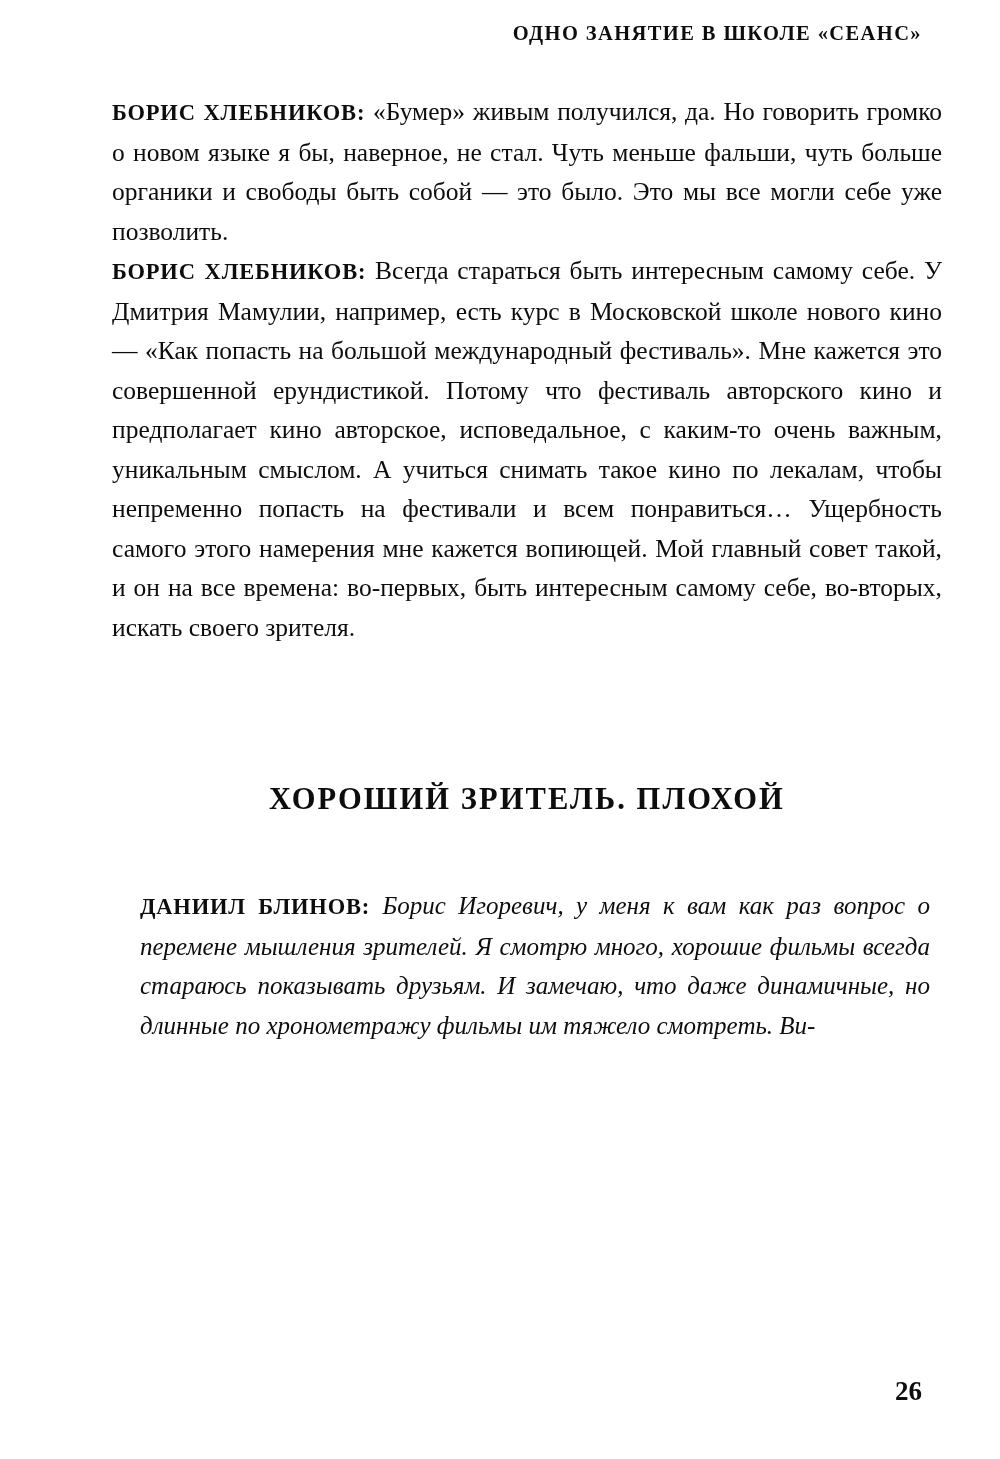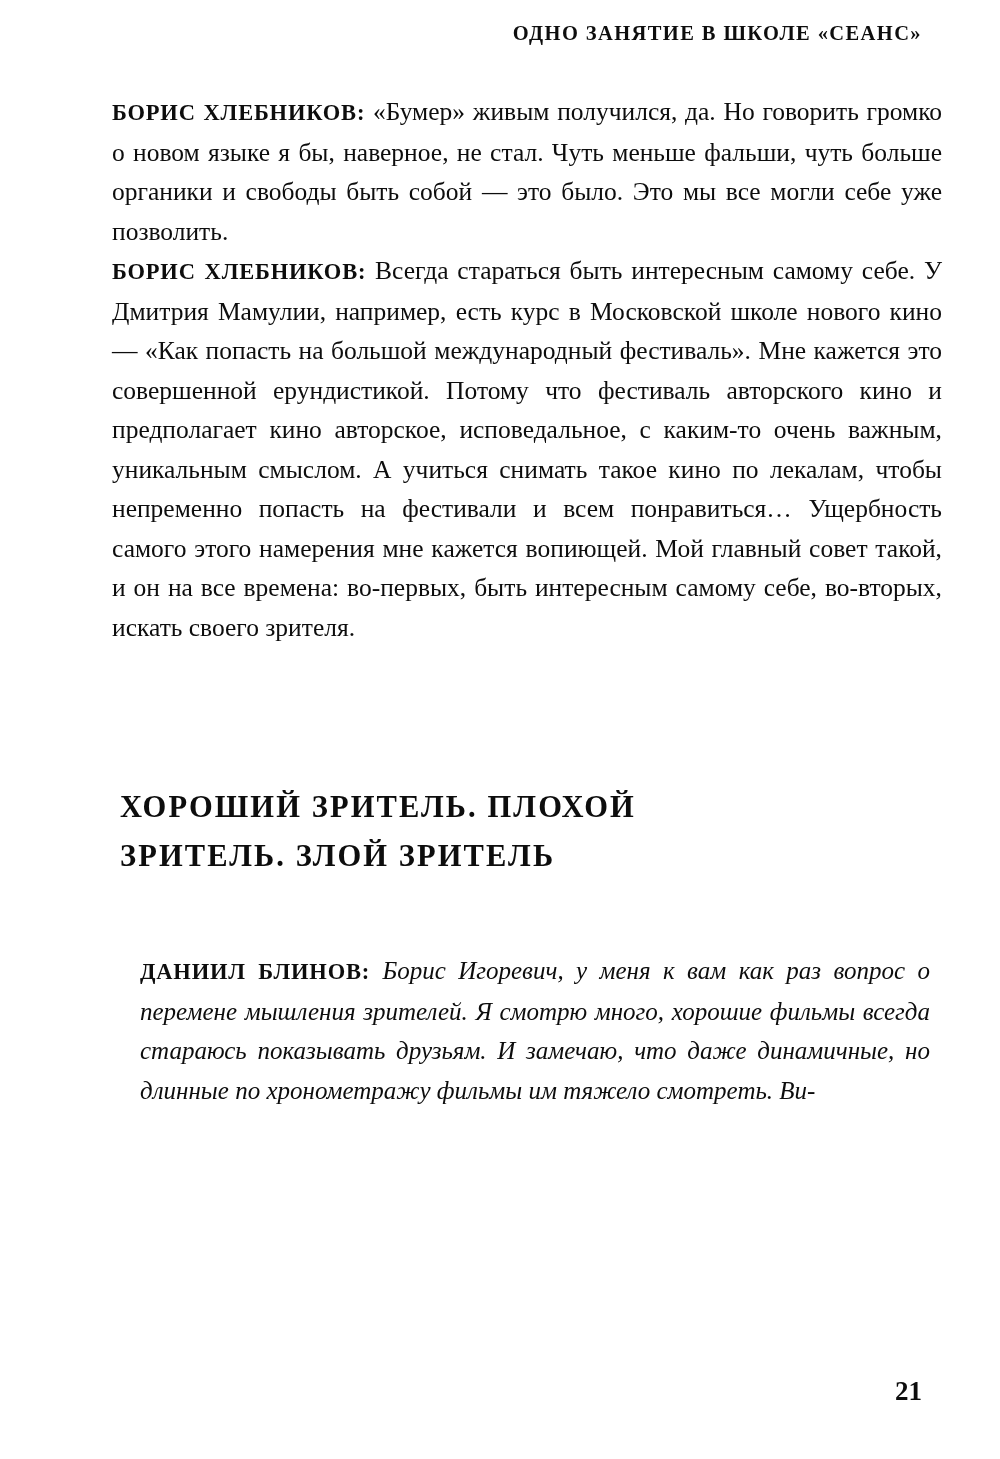--- a/index.html
+++ b/index.html
@@ -58,21 +58,22 @@
     padding-left: 28px;
     padding-right: 12px;
     font-style: italic;
     font-size: 25px;
     line-height: 39.5px;
   }
   .q-block .speaker-caps {
     font-style: normal;
   }
   .section-title {
-    margin: 8px;
+    margin: 0;
+    text-align: center;
     font-weight: 700;
     font-size: 30.5px;
     line-height: 49px;
     letter-spacing: 2.1px;
     text-transform: uppercase;
   }
   .gap-before-title { height: 128px; }
   .gap-after-title { height: 62px; }
   .folio {
     position: absolute;
@@ -93,24 +94,23 @@
 
     <p><span class="speaker-caps">БОРИС ХЛЕБНИКОВ:</span><span> «Бумер» живым получился, да. Но говорить громко о новом языке я бы, наверное, не стал. Чуть меньше фальши, чуть больше органики и свободы быть собой — это было. Это мы все могли себе уже позволить.</span></p>
 
 
     <p><span class="speaker-caps">БОРИС ХЛЕБНИКОВ:</span><span> Всегда стараться быть интересным самому себе. У Дмитрия Мамулии, например, есть курс в Московской школе нового кино — «Как попасть на большой международный фестиваль». Мне кажется это совершенной ерундистикой. Потому что фестиваль авторского кино и предполагает кино авторское, исповедальное, с каким-то очень важным, уникальным смыслом. А учиться снимать такое кино по лекалам, чтобы непременно попасть на фестивали и всем понравиться… Ущербность самого этого намерения мне кажется вопиющей. Мой главный совет такой, и он на все времена: во-первых, быть интересным самому себе, во-вторых, искать своего зрителя.</span></p>
 
     <div class="gap-before-title"></div>
 
     <h2 class="section-title">
       <span>ХОРОШИЙ ЗРИТЕЛЬ. ПЛОХОЙ</span><br>
-      <span>ЗРИТЕЛЬ. ЗЛОЙ ЗРИТЕЛЬ</span>
     </h2>
 
     <div class="gap-after-title"></div>
 
     <p class="q-block"><span class="speaker-caps">ДАНИИЛ БЛИНОВ:</span><span> Борис Игоревич, у меня к вам как раз вопрос о перемене мышления зрителей. Я смотрю много, хорошие фильмы всегда стараюсь показывать друзьям. И замечаю, что даже динамичные, но длинные по хронометражу фильмы им тяжело смотреть. Ви-</span></p>
 
   </div>
 
-  <div class="folio">21</div>
+  <div class="folio">26</div>
 
 </div>
 
 </body></html>

